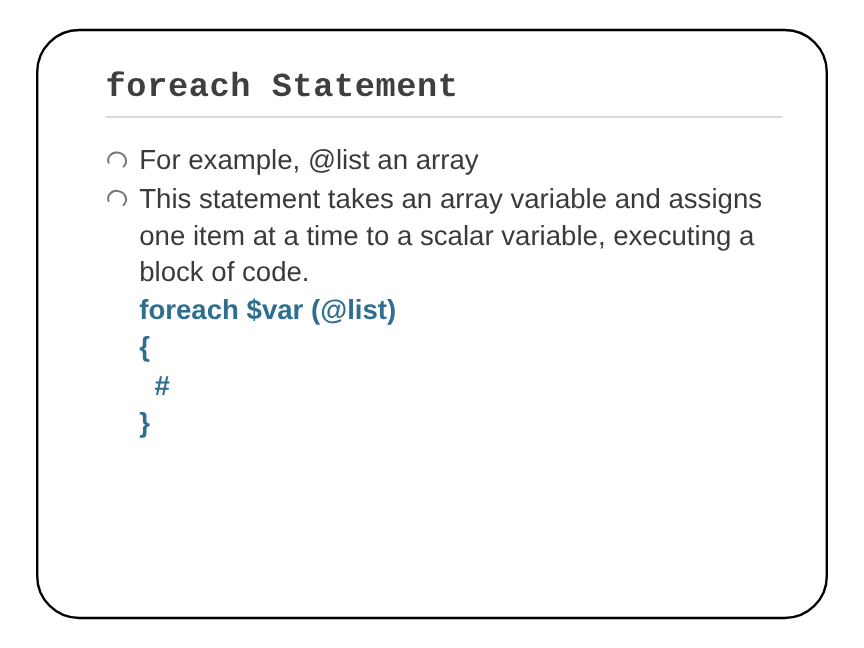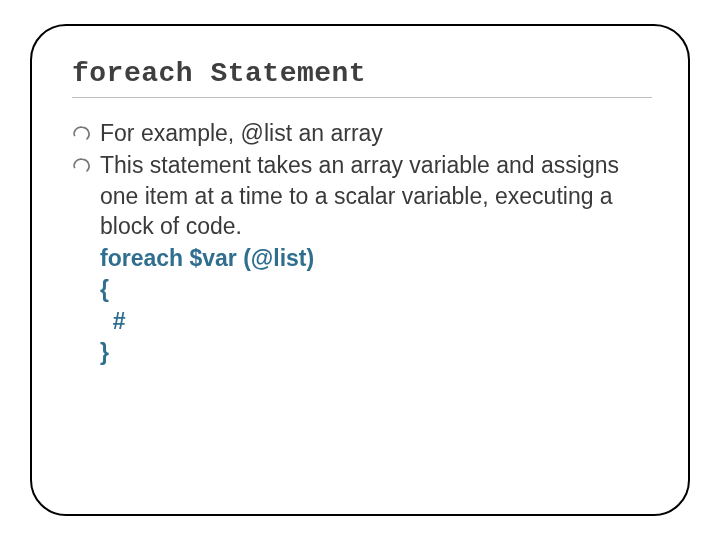--- a/index.html
+++ b/index.html
@@ -17,21 +17,21 @@
     height: 540px;
     padding: 24px 30px;
     position: relative;
   }
   .frame {
     width: 100%;
     height: 100%;
     border: 2px solid #000;
     border-radius: 36px;
     box-sizing: border-box;
-    padding: 32px 36px 36px 40px;
+    padding: 32px 36px 36px 56px;
     position: relative;
   }
   .title {
     font-family: "Courier New", Courier, monospace;
     font-weight: bold;
     font-size: 28px;
     color: #3f3f3f;
     margin: 0 0 8px 0;
     letter-spacing: 0.5px;
   }

